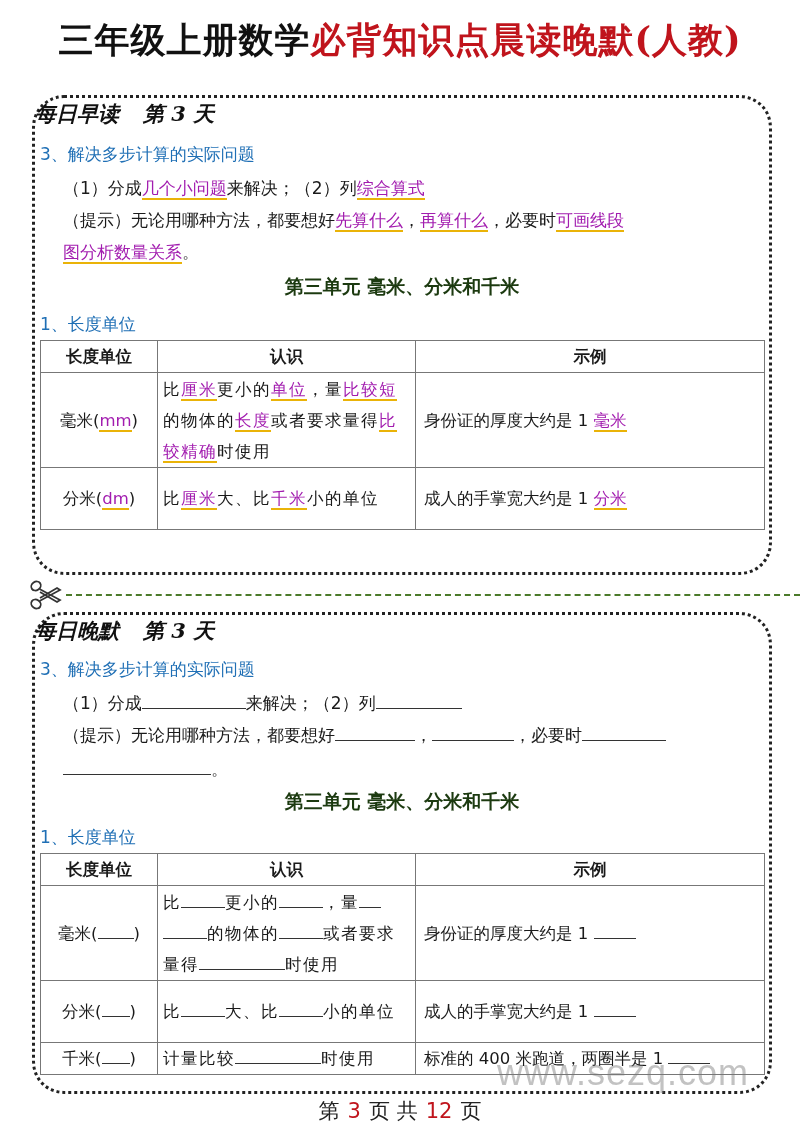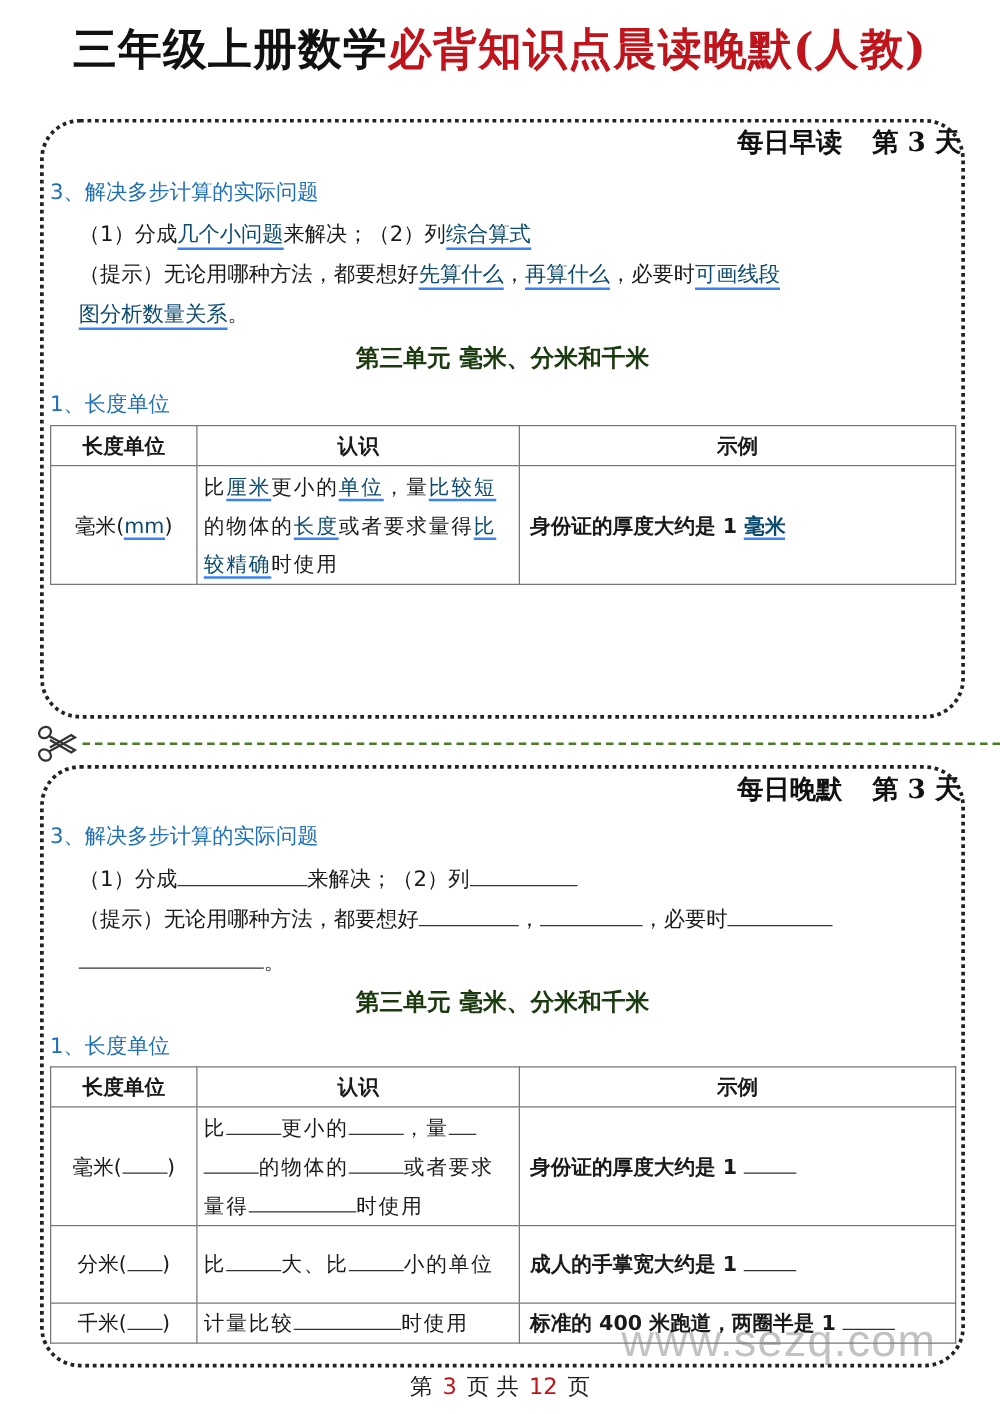--- a/index.html
+++ b/index.html
@@ -15,62 +15,62 @@
   .page-title .t-red { color: #c0141c; }
 
   .box {
     position: absolute; left: 32px; width: 740px;
     border: 3px dotted #222222; border-radius: 32px;
   }
   .box.top { top: 95px; height: 480px; }
   .box.bottom { top: 612px; height: 482px; }
 
   .box-heading {
-    position: absolute; left: 0; width: 100%; text-align: right;
+    position: absolute; left: 0; width: 100%; text-align: left;
     font-family: "DejaVu Serif", "Liberation Serif", serif;
-    font-size: 21px; font-weight: bold; color: #111;
+    font-size: 21px; font-weight: bold; color: #111; font-style: italic;
   }
   .box-heading .day-gap { display: inline-block; width: 24px; }
 
   .section-title {
     position: absolute; left: 5px; font-size: 17px; color: #1f6fb5; line-height: 24px;
   }
   .para {
     position: absolute; font-size: 17px; color: #1a1a1a; line-height: 24px; white-space: nowrap;
   }
-  .ans { color: #0c4a6e; border-bottom: 2px solid #3b82f6; margin-top: 40px; }
+  .ans { color: #a21caf; border-bottom: 2px solid #eab308; margin-top: 40px; }
   .blank { display: inline-block; border-bottom: 1.5px solid #333; height: 18px; vertical-align: baseline; }
 
   .unit-heading {
     position: absolute; left: 0; width: 100%; text-align: center;
     font-family: "DejaVu Serif", "Liberation Serif", serif;
     font-size: 19px; color: #1c3a10; font-weight: bold;
   }
 
   table.units {
     position: absolute; left: 5px; width: 725px; border-collapse: collapse;
     font-size: 16.5px; color: #1a1a1a;
   }
   table.units td, table.units th {
     border: 1.5px solid #777; vertical-align: middle; line-height: 31px;
   }
   table.units th { font-weight: bold; text-align: center; height: 31px; }
   table.units td.c1 { text-align: center; width: 117px; }
   table.units td.c2 { width: 258px; padding: 0 5px; letter-spacing: 1.5px; }
-  table.units td.c3 { padding: 0 8px; font-weight: bold; }
+  table.units td.c3 { padding: 0 8px; }
 
   .scissor-row { position: absolute; left: 28px; top: 576px; width: 772px; height: 36px; }
   .dash-line {
     position: absolute; left: 38px; top: 18px; right: 0; border-top: 2px dashed #4b7a2a;
   }
   .scissor-icon { position: absolute; left: 0; top: 2px; width: 34px; height: 34px; }
 
   .footer {
     position: absolute; left: 0; top: 1097px; width: 800px; text-align: center;
-    font-family: "DejaVu Serif", "Liberation Serif", serif; font-size: 18px; color: #222;
+    font-family: "DejaVu Serif", "Liberation Serif", serif; font-size: 21px; color: #222;
   }
   .footer .num { color: #c0141c; font-family: "DejaVu Sans", sans-serif; }
   .footer span { margin: 0 4px; }
 
   .watermark {
     position: absolute; left: 497px; top: 1052px;
     font-family: "Liberation Sans", sans-serif; font-size: 36px; color: rgba(120,120,120,0.45);
     letter-spacing: 1px;
   }
 </style>
@@ -108,20 +108,25 @@
         <th>长度单位</th>
         <th>认识</th>
         <th>示例</th>
       </tr>
     </thead>
     <tbody id="morning-tbody">
         <tr>
           <td class="c1" style="height: 95px;">毫米(<span class="ans">mm</span>)</td>
           <td class="c2"><span>比</span><span class="ans">厘米</span><span>更小的</span><span class="ans">单位</span><span>，量</span><span class="ans">比较短</span><span>的物体的</span><span class="ans">长度</span><span>或者要求量得</span><span class="ans">比较精确</span><span>时使用</span></td>
           <td class="c3">身份证的厚度大约是 1 <span class="ans">毫米</span></td>
+        </tr>
+        <tr>
+          <td class="c1" style="height: 62px;">分米(<span class="ans">dm</span>)</td>
+          <td class="c2"><span>比</span><span class="ans">厘米</span><span>大、比</span><span class="ans">千米</span><span>小的单位</span></td>
+          <td class="c3">成人的手掌宽大约是 1 <span class="ans">分米</span></td>
         </tr>
       </tbody>
   </table>
 </section>
 
 <div class="scissor-row">
   <svg class="scissor-icon" viewBox="0 0 34 34">
     <g fill="none" stroke="#333" stroke-width="1.8">
       <ellipse cx="8" cy="8" rx="5" ry="4.2" transform="rotate(-35 8 8)"></ellipse>
       <ellipse cx="8" cy="26" rx="5" ry="4.2" transform="rotate(35 8 26)"></ellipse>

